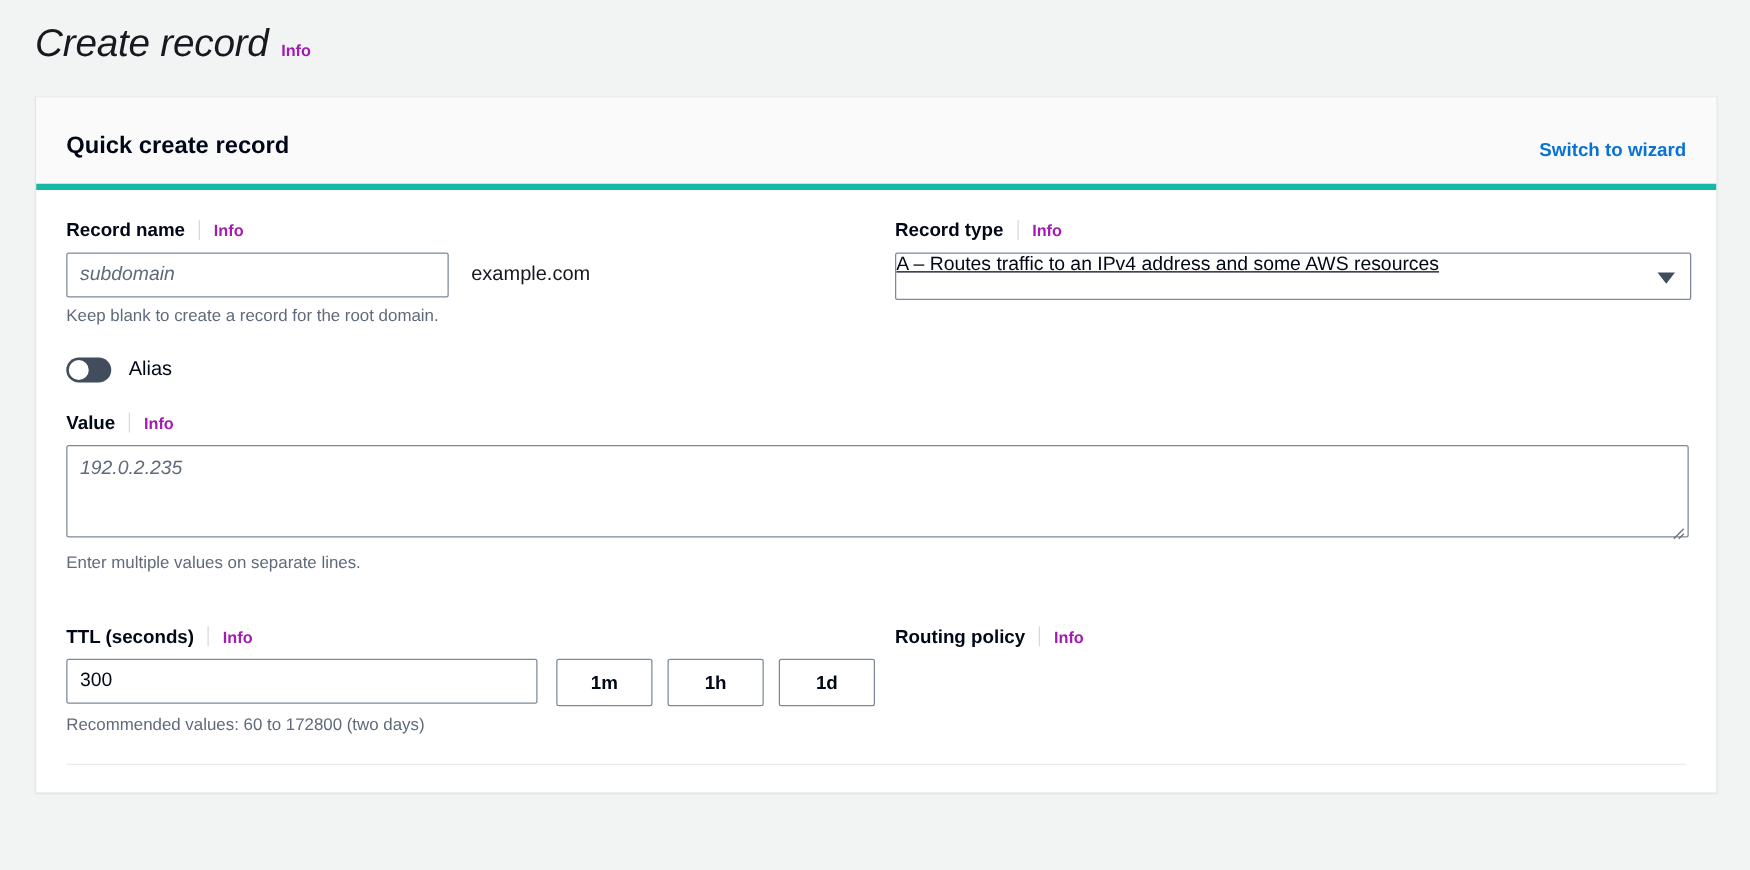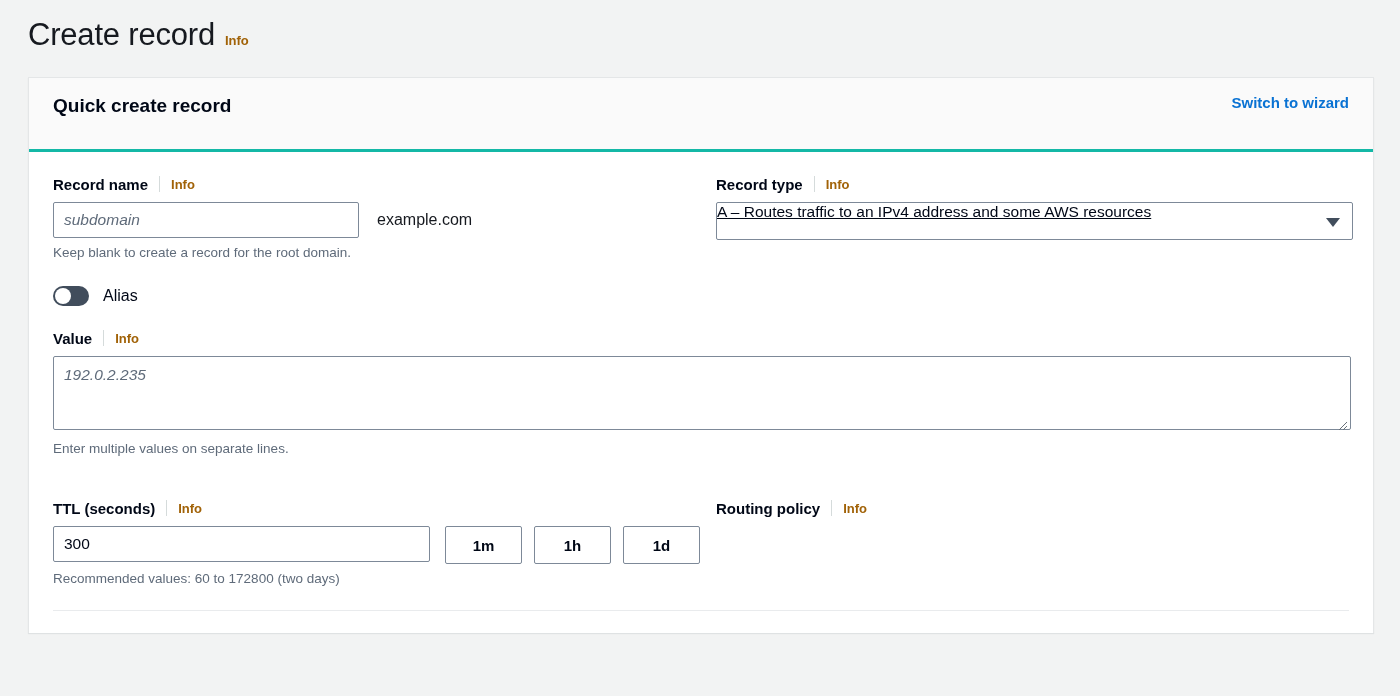--- a/index.html
+++ b/index.html
@@ -24,47 +24,48 @@
     display: flex;
     align-items: baseline;
     gap: 10px;
   }
   .page-title {
     font-size: 31px;
     font-weight: 400;
     line-height: 38px;
     letter-spacing: -0.2px;
     color: #16191f;
+    font-style: italic;
   }
   .info-link {
-    color: #a16207;
+    color: #a21caf;
     font-size: 13px;
     font-weight: 700;
     cursor: pointer;
     text-decoration: none;
     white-space: nowrap;
   }
 
   
   .card {
     position: absolute;
     left: 28px;
     top: 77px;
     width: 1346px;
     background: #ffffff;
     border: 1px solid #e4e6e7;
     border-bottom: none;
     box-shadow: 0 1px 1px 0 rgba(0,28,36,0.08);
   }
   .card-header {
     background: #fafafa;
-    border-bottom: 3px solid #14b8a6;
+    border-bottom: 5px solid #14b8a6;
     padding: 16px 24px 18px 24px;
     display: flex;
-    align-items: flex-start;
+    align-items: flex-end;
     justify-content: space-between;
     min-height: 74px;
   }
   .card-header-title {
     font-size: 19px;
     font-weight: 700;
     line-height: 24px;
     color: #000716;
   }
   .wizard-link {

